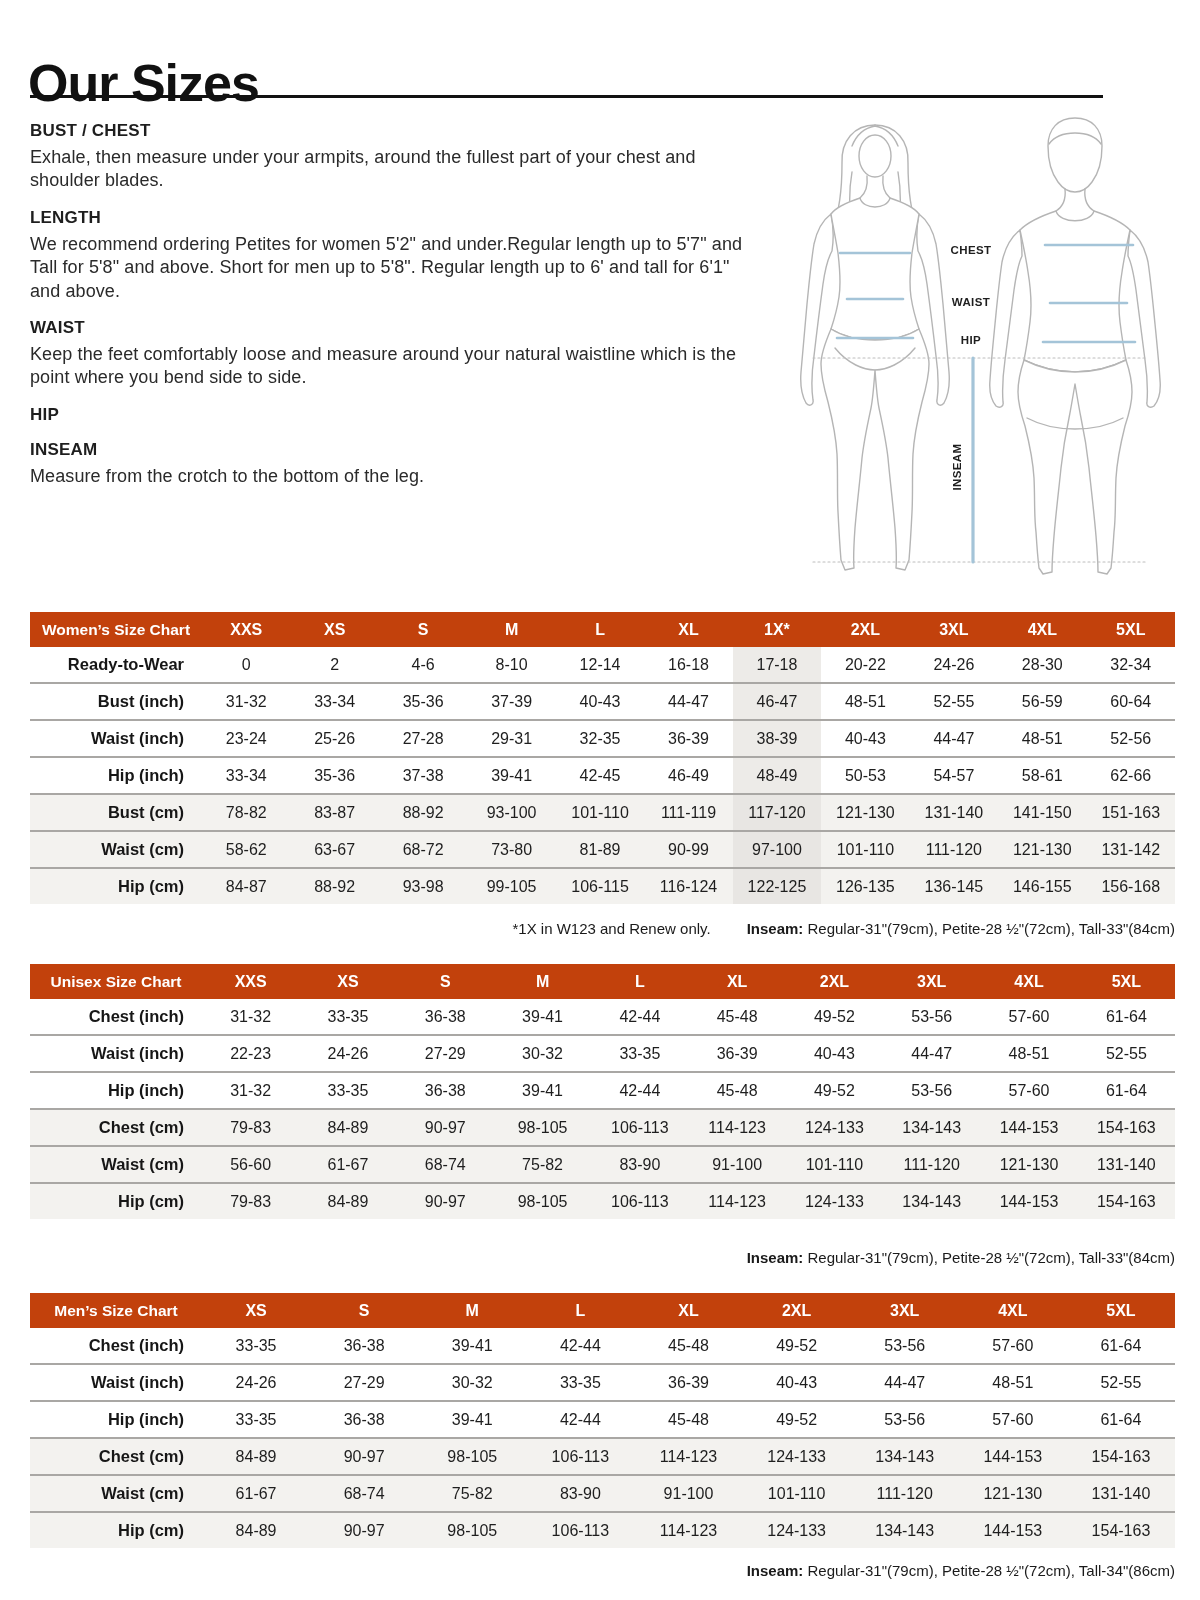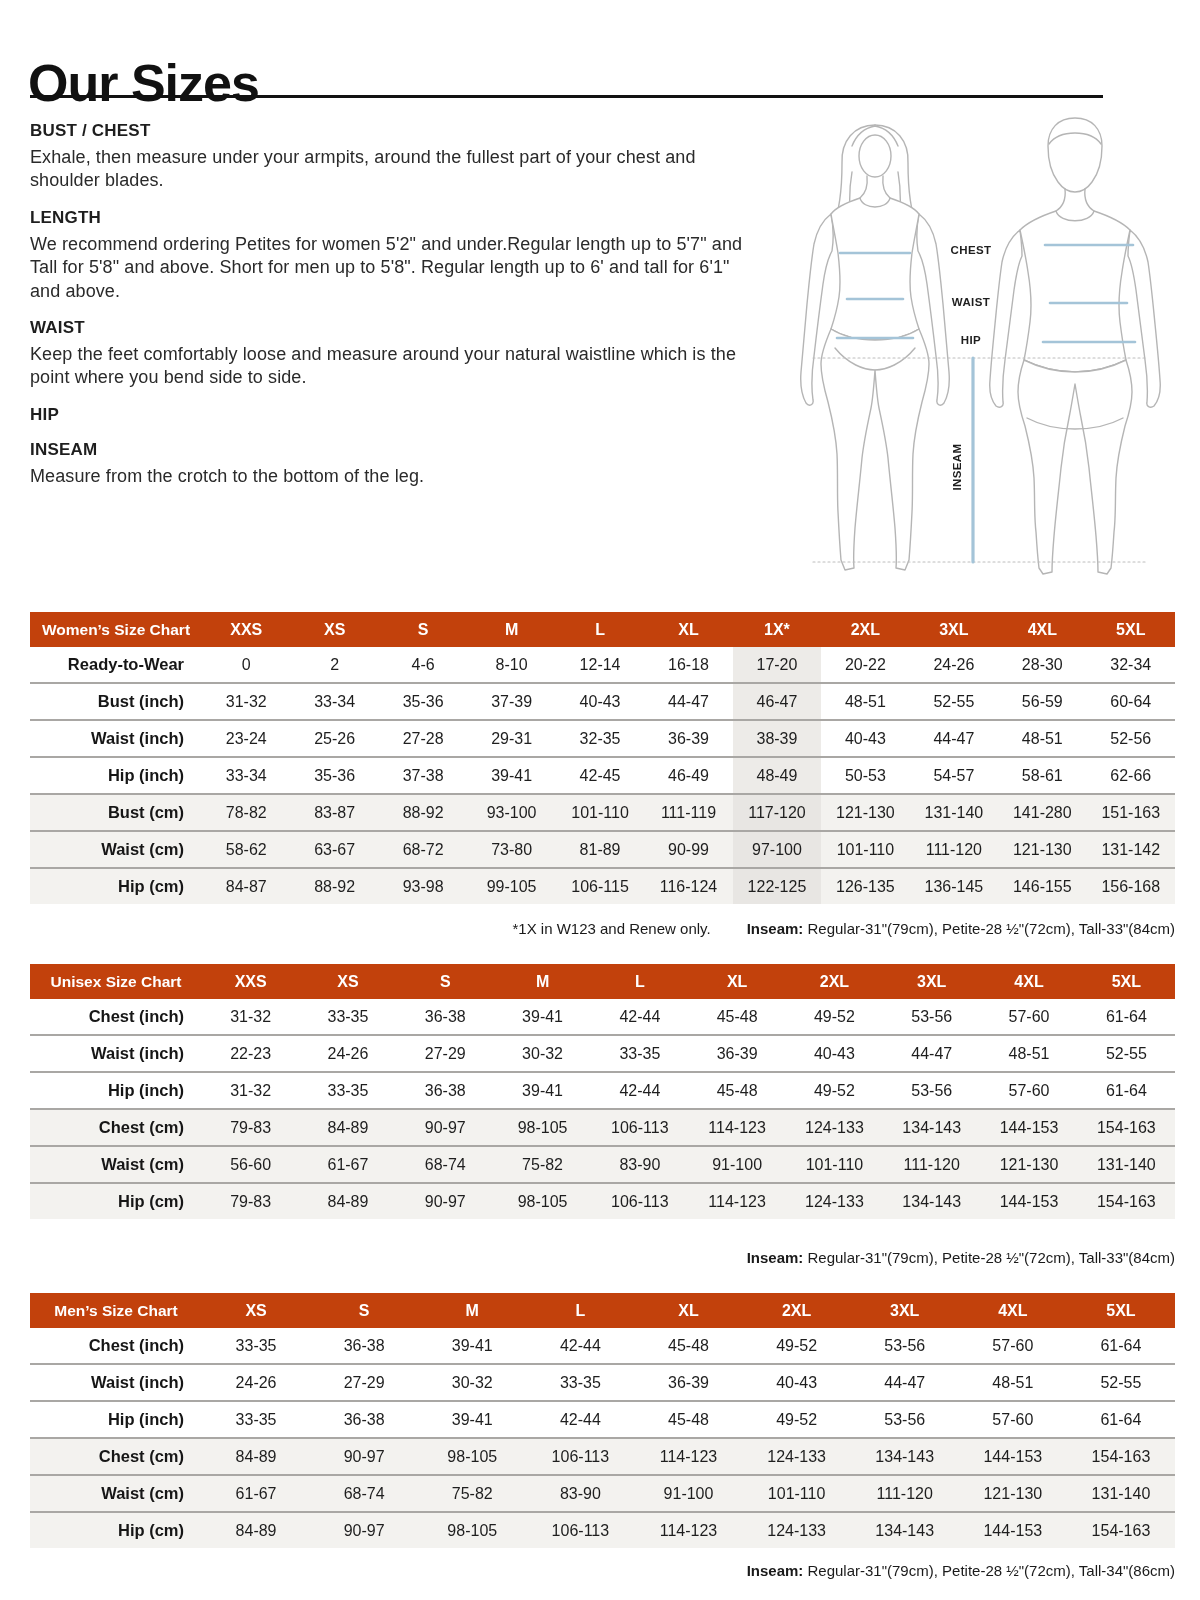--- a/index.html
+++ b/index.html
@@ -170,21 +170,21 @@
         </thead>
         <tbody>
           <tr>
             <th class="rowlabel">Ready-to-Wear</th>
             <td>0</td>
             <td>2</td>
             <td>4-6</td>
             <td>8-10</td>
             <td>12-14</td>
             <td>16-18</td>
-            <td class="hl">17-20</td>
+            <td class="hl">17-18</td>
             <td>20-22</td>
             <td>24-26</td>
             <td>28-30</td>
             <td>32-34</td>
           </tr>
           <tr>
             <th class="rowlabel">Bust (inch)</th>
             <td>31-32</td>
             <td>33-34</td>
             <td>35-36</td>
@@ -229,21 +229,21 @@
             <th class="rowlabel">Bust (cm)</th>
             <td>78-82</td>
             <td>83-87</td>
             <td>88-92</td>
             <td>93-100</td>
             <td>101-110</td>
             <td>111-119</td>
             <td class="hl">117-120</td>
             <td>121-130</td>
             <td>131-140</td>
-            <td>141-280</td>
+            <td>141-150</td>
             <td>151-163</td>
           </tr>
           <tr class="shaded">
             <th class="rowlabel">Waist (cm)</th>
             <td>58-62</td>
             <td>63-67</td>
             <td>68-72</td>
             <td>73-80</td>
             <td>81-89</td>
             <td>90-99</td>

